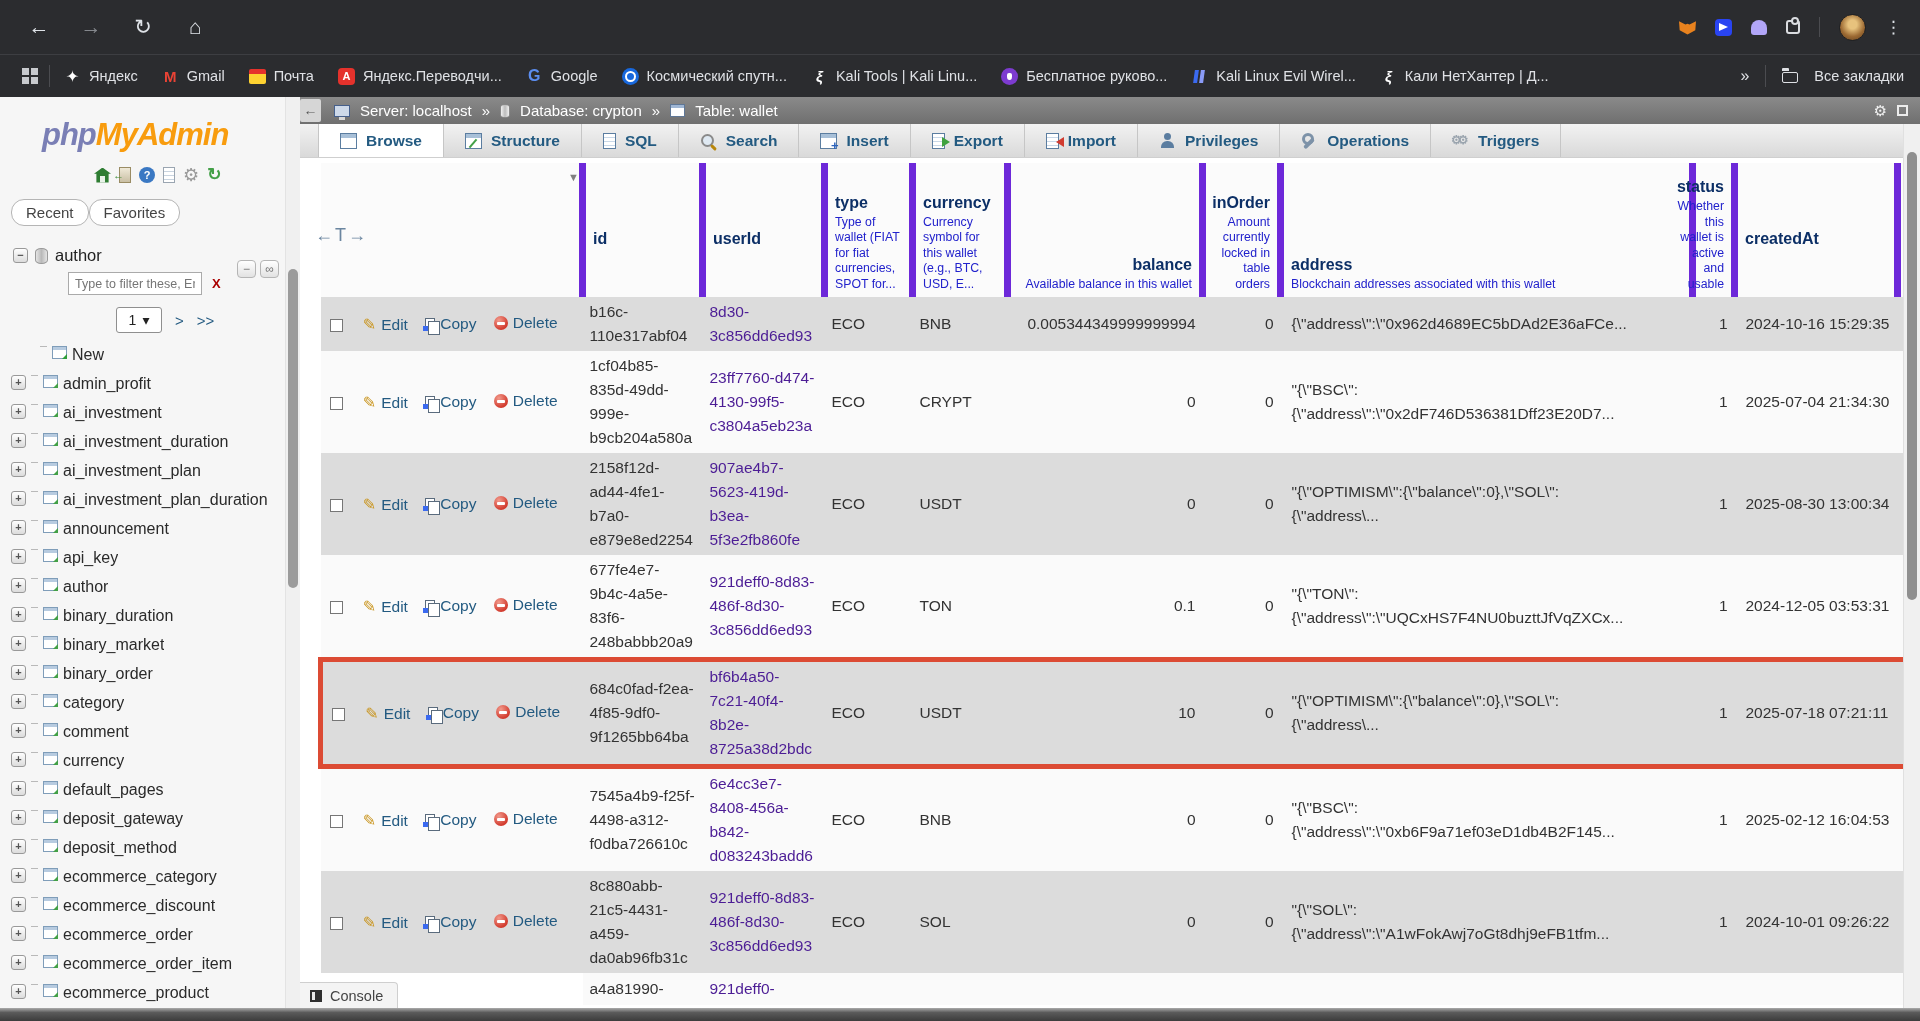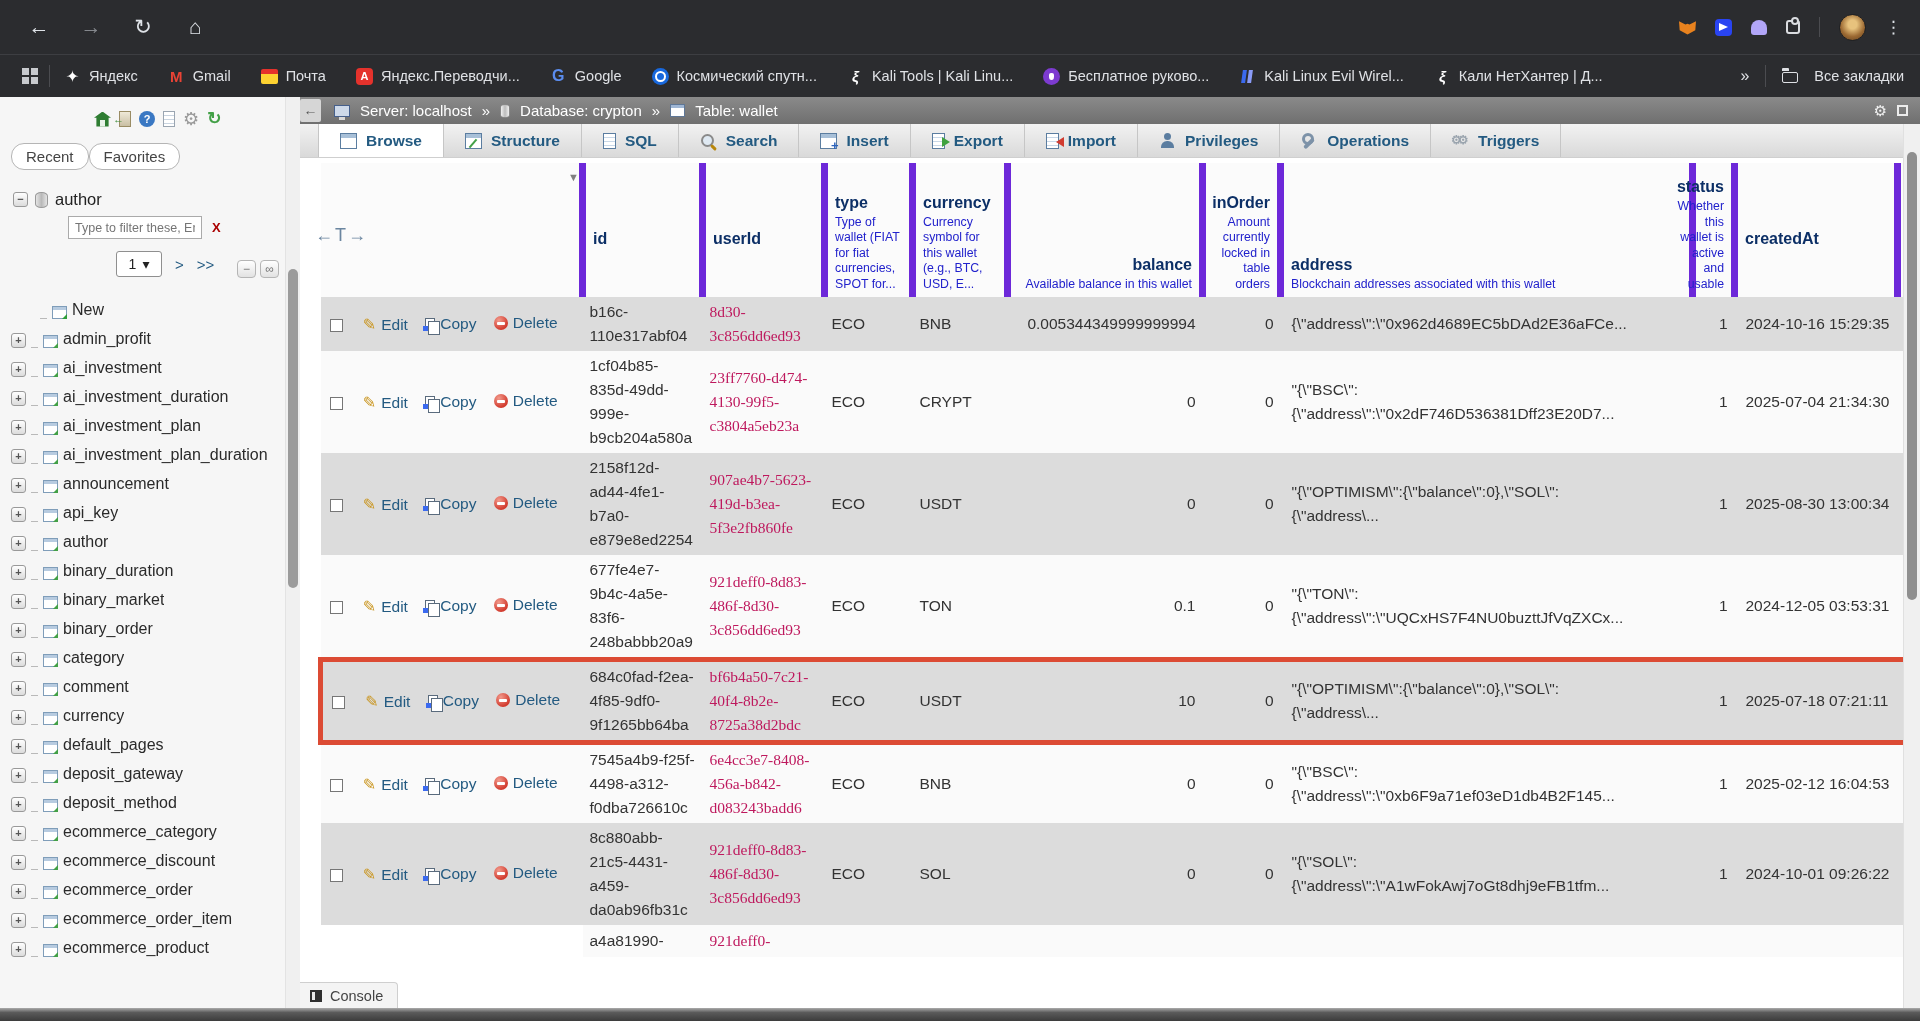--- a/index.html
+++ b/index.html
@@ -35,21 +35,21 @@
               background:radial-gradient(circle at 50% 38%, #e7c27d 0 22%, #9c6a33 60%, #5d3c1c); border:1px solid #1f2022; }
   .kebab { color:#dfe3e8; font-size:17px; }
 
   
   .bookmarks { position:absolute; top:54px; left:0; right:0; height:43px; background:#2b2c2f;
                border-top:1px solid #3d3e42; display:flex; align-items:center; color:#dfe1e5;
                font-size:14.5px; padding:0 16px 0 14px; }
   .i-apps { width:7px; height:7px; background:#c8cace; margin:0 0 9px 8px;
             box-shadow:9px 0 0 #c8cace, 0 9px 0 #c8cace, 9px 9px 0 #c8cace; }
   .bm-div { width:1px; height:22px; background:#4b4c50; margin:0 14px 0 20px; }
-  .bookmarks-list { display:flex; gap:30px; overflow:hidden; }
+  .bookmarks-list { display:flex; gap:24px; overflow:hidden; }
   .bm { display:flex; align-items:center; gap:8px; white-space:nowrap; }
   .bm-ico { width:17px; height:17px; display:inline-flex; align-items:center; justify-content:center; flex:0 0 auto; }
   .bm-ico.f-yandex::before { content:"✦"; color:#fff; font-size:16px; }
   .bm-ico.f-gmail::before { content:"M"; color:#ea4335; font-weight:bold; font-size:15px; }
   .bm-ico.f-mail { background:#fdd231; border-top:5px solid #e5322c; border-radius:2px; height:15px; }
   .bm-ico.f-translate { background:#e5322c; border-radius:4px; }
   .bm-ico.f-translate::before { content:"А"; color:#fff; font-size:11px; font-weight:bold; }
   .bm-ico.f-google::before { content:"G"; color:#5b8def; font-weight:bold; font-size:16px; }
   .bm-ico.f-sputnik { background:#1868dd; border-radius:50%; }
   .bm-ico.f-sputnik::before { content:""; width:7px; height:7px; border:2px solid #fff; border-radius:50%; }
@@ -90,21 +90,21 @@
   .exp { width:15px; height:15px; background:linear-gradient(#fefefe,#dcdcdc); border:1px solid #999; border-radius:3px;
          color:#555; font-size:11px; font-weight:bold; line-height:13px; text-align:center; flex:0 0 auto; }
   .s-db { width:13px; height:16px; background:linear-gradient(90deg,#e4e4e4,#b9b9b9 50%,#e4e4e4); border:1px solid #9a9a9a; border-radius:6px/4px; }
   .filter-row { margin:7px 0 0 68px; display:flex; align-items:center; }
   .filter-input { width:134px; height:23px; border:1px solid #aaa; font-size:12.5px; padding:2px 6px; color:#555; background:#fff; }
   .filter-x { color:#aa0000; font-weight:bold; font-size:13px; margin-left:10px; }
   .pager { margin:12px 0 0 116px; display:flex; gap:13px; align-items:center; font-size:15px; color:#235a81; }
   .page-select { width:46px; height:26px; background:#fff; border:1px solid #8f8f8f; border-radius:3px; color:#222;
                  display:inline-flex; align-items:center; justify-content:center; gap:6px; font-size:14px; }
   .tree { margin-top:13px; }
-  .tree-item { display:flex; align-items:flex-end; gap:5px; height:29px; padding-left:11px; font-size:16px; color:#2a2a2a; white-space:nowrap; }
+  .tree-item { display:flex; align-items:flex-start; gap:5px; height:29px; padding-left:11px; font-size:16px; color:#2a2a2a; white-space:nowrap; }
   .tree-item.new-item { padding-left:40px; }
   .conn { width:7px; height:1px; background:#b9b9b9; flex:0 0 auto; }
   .s-tbl { width:15px; height:13px; background:#fff; border:1px solid #7f9db9; position:relative; flex:0 0 auto; }
   .s-tbl::before { content:""; position:absolute; left:0; top:0; right:0; height:3px; background:#b7cbe0; }
   .s-tbl::after { content:""; position:absolute; right:-1px; bottom:-1px; width:0; height:0;
                   border-left:5px solid transparent; border-bottom:5px solid #43a047; }
   .s-tblnew::after { border-bottom-color:#2e9e3a; }
   .tree-label { overflow:hidden; }
   .sb-scroll { position:absolute; left:285px; top:0; width:15px; bottom:13px; background:#f0f0f0; border-left:1px solid #e3e3e3; }
   .sb-scroll .thumb { position:absolute; left:2px; right:2px; top:172px; height:319px; background:#9b9b9b; border-radius:7px; }
@@ -168,21 +168,21 @@
   .c-actions { white-space:nowrap; padding-left:9px; }
   .cb { display:inline-block; width:13px; height:13px; background:#fff; border:1px solid #767676; vertical-align:-2px; margin-right:16px; }
   .act { color:#235a81; text-decoration:none; margin-right:13px; display:inline-flex; align-items:center; gap:5px; }
   .r-pencil::before { content:"✎"; color:#c9941c; font-size:16px; }
   .r-copy { width:10px; height:12px; background:#fff; border:1px solid #5a6b7d; position:relative; display:inline-block; }
   .r-copy::before { content:""; position:absolute; left:2px; top:2px; width:10px; height:12px; background:#fff; border:1px solid #5a6b7d; }
   .r-copy::after { content:""; position:absolute; left:-3px; bottom:-2px; width:5px; height:5px; background:#3b6af0; z-index:2; }
   .r-del { width:14px; height:14px; border-radius:50%; background:radial-gradient(circle at 35% 30%, #f29a8c, #d23b2e 70%); position:relative; display:inline-block; }
   .r-del::before { content:""; position:absolute; left:3px; top:6px; width:8px; height:2.5px; background:#fff; border-radius:1px; }
   .cl-id { overflow-wrap:break-word; }
-  .c-user a { color:#be185d; text-decoration:none; overflow-wrap:break-word; display:block;font-family:Liberation Serif, serif; }
+  .c-user a { color:#4c1d95; text-decoration:none; overflow-wrap:break-word; display:block; }
   .cl-balance, .cl-inOrder, .cl-status { text-align:right; }
   .cl-address { white-space:pre-line; padding-left:11px; }
   .cl-createdAt { white-space:nowrap; padding-left:11px; }
 
   
   .console-btn { position:absolute; left:0; bottom:13px; height:26px; background:#f4f4f4; border:1px solid #cfcfcf;
                  border-left:none; border-bottom:none; border-radius:0 4px 0 0; display:flex; align-items:center; gap:8px;
                  padding:0 14px 0 10px; font-size:14.5px; color:#444; z-index:4; }
   .c-ico { width:12px; height:12px; background:#2f2f2f; position:relative; }
   .c-ico::before { content:""; position:absolute; left:2px; top:2px; width:3px; height:8px; background:#e8e8e8; }
@@ -261,20 +261,21 @@
       <span class="chev">»</span>
       <span class="bm-div" style="margin:0"></span>
       <span class="i-folder"></span>
       <span>Все закладки</span>
     </div>
   </div>
 
   <div class="app">
 
     <aside class="sidebar">
+      <div class="logo"><span class="php">php</span><span class="rest">MyAdmin</span></div>
       <div class="sb-icons">
         <span class="s-home"></span>
         <span class="s-exit"></span>
         <span class="s-help">?</span>
         <span class="s-docs"></span>
         <span class="s-gear">⚙</span>
         <span class="s-refresh">↻</span>
       </div>
       <div class="sb-btns">
         <span class="sb-btn">Recent</span>

